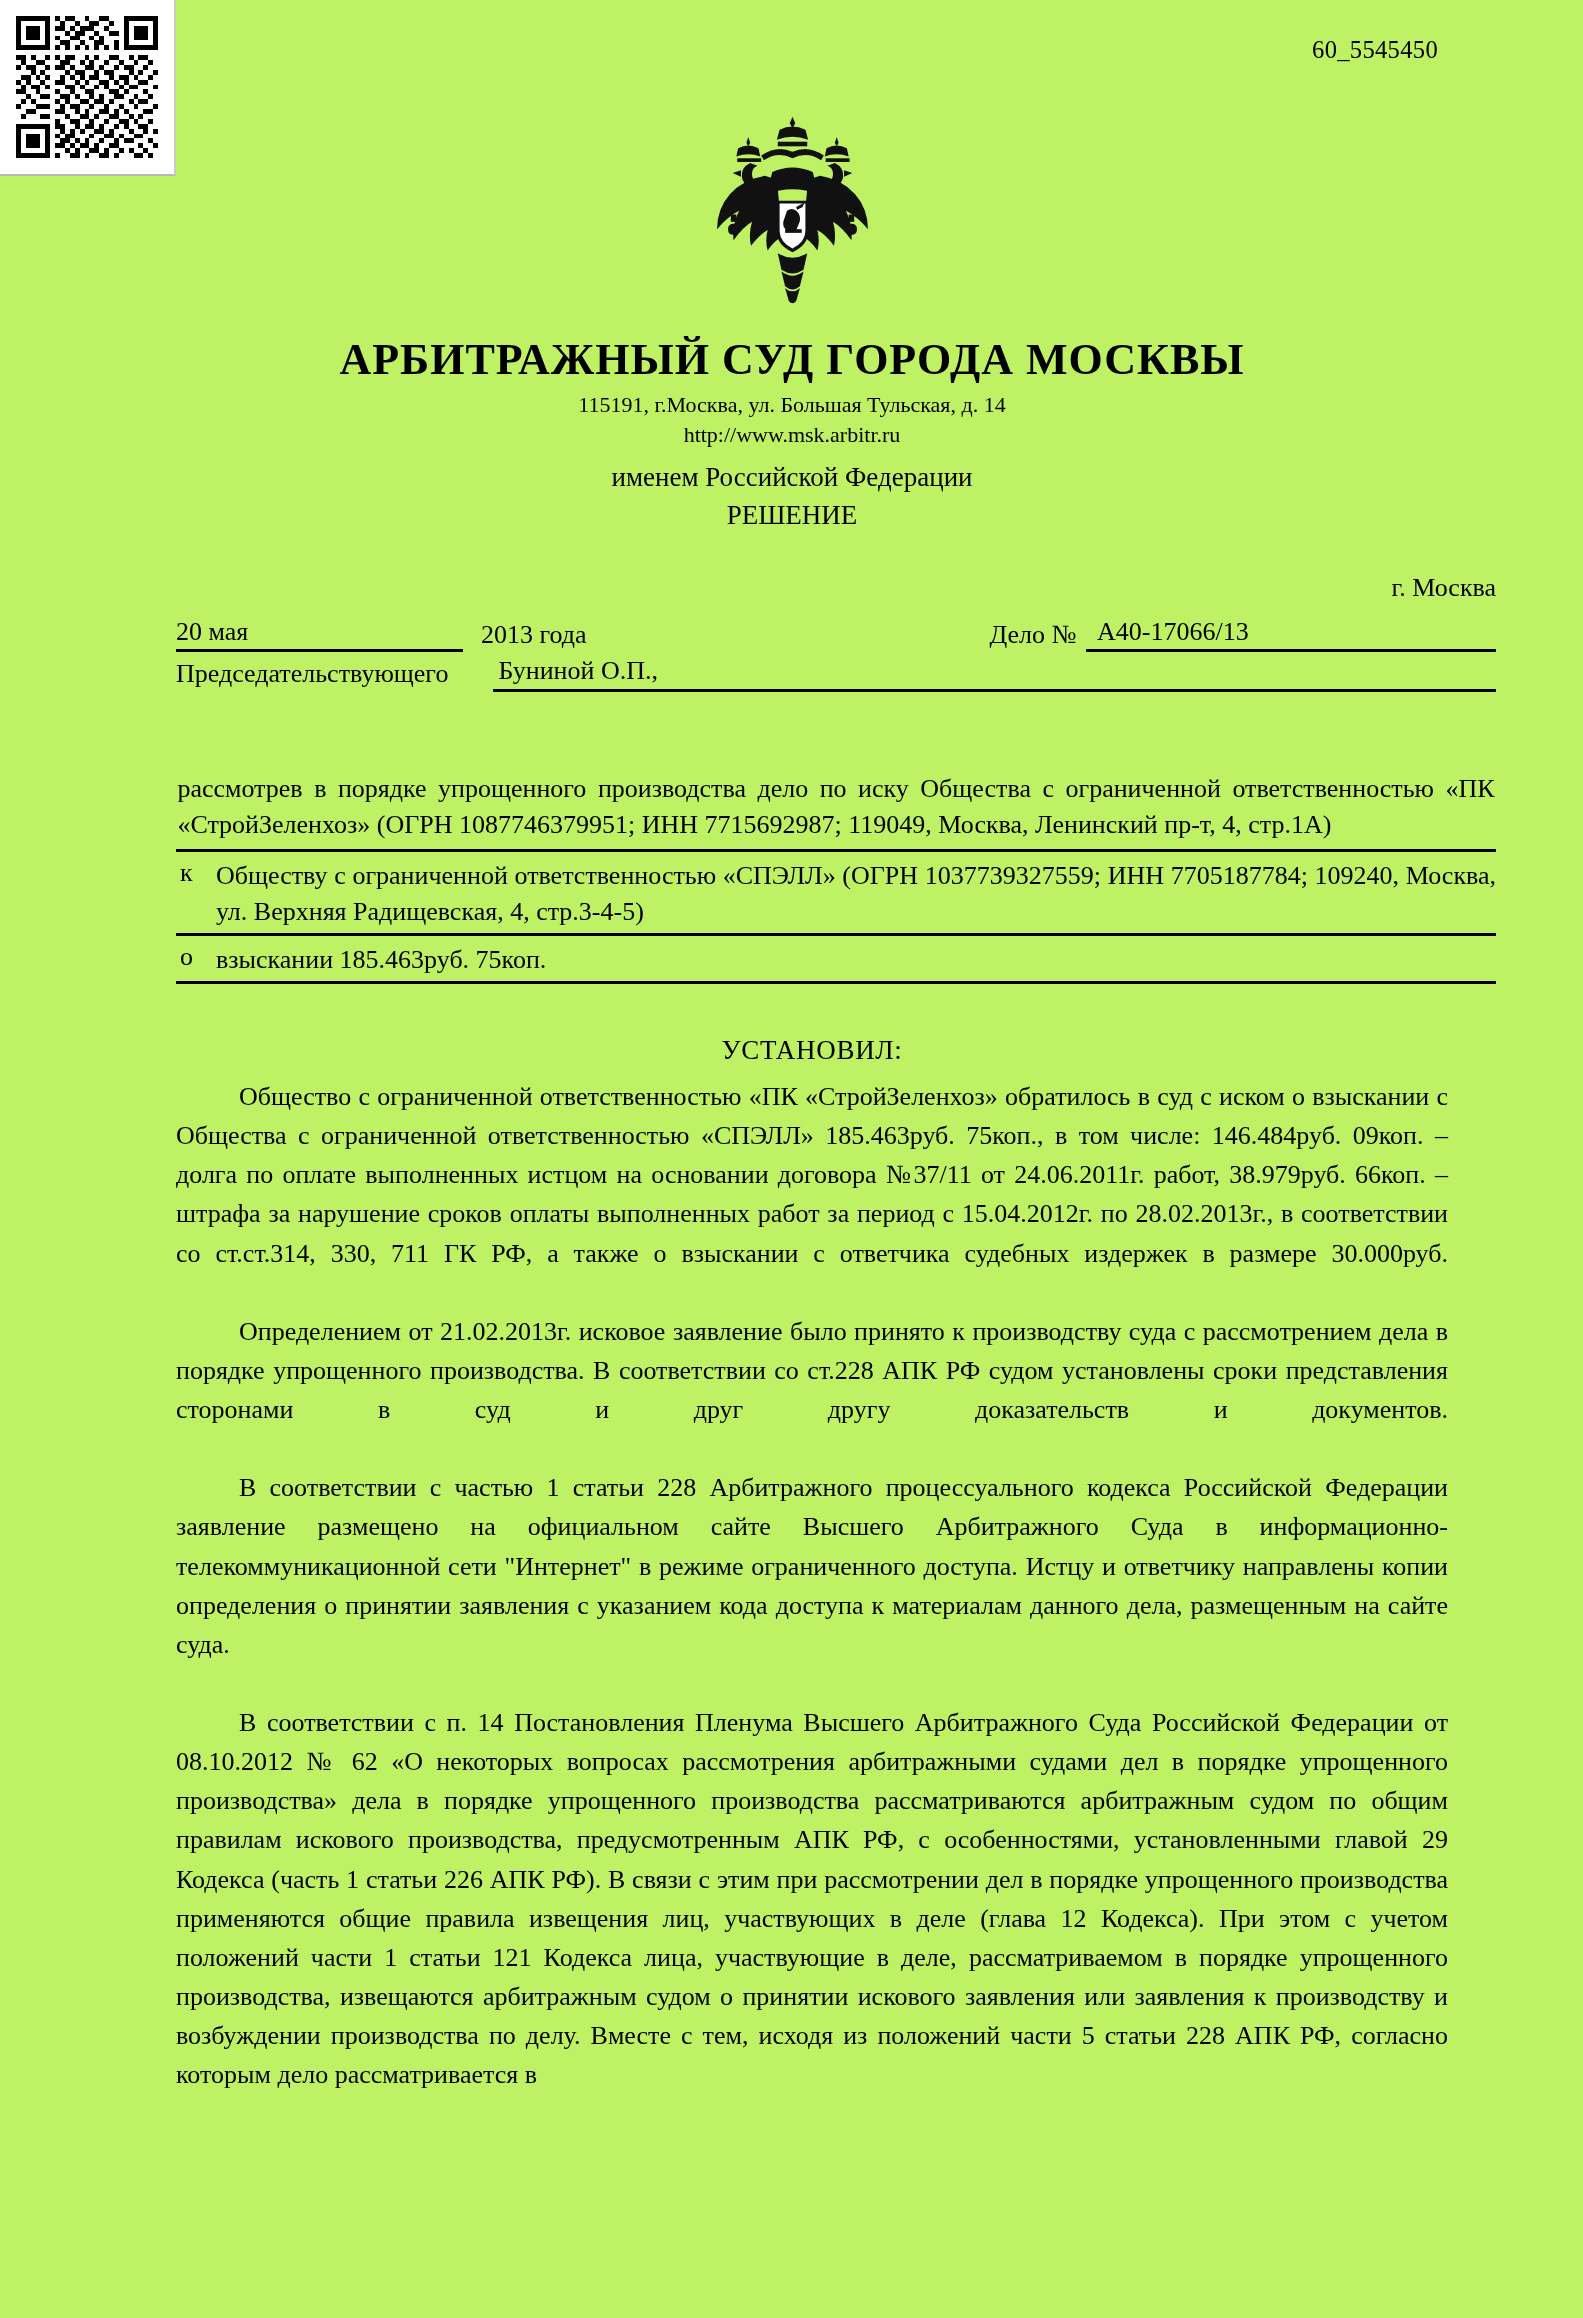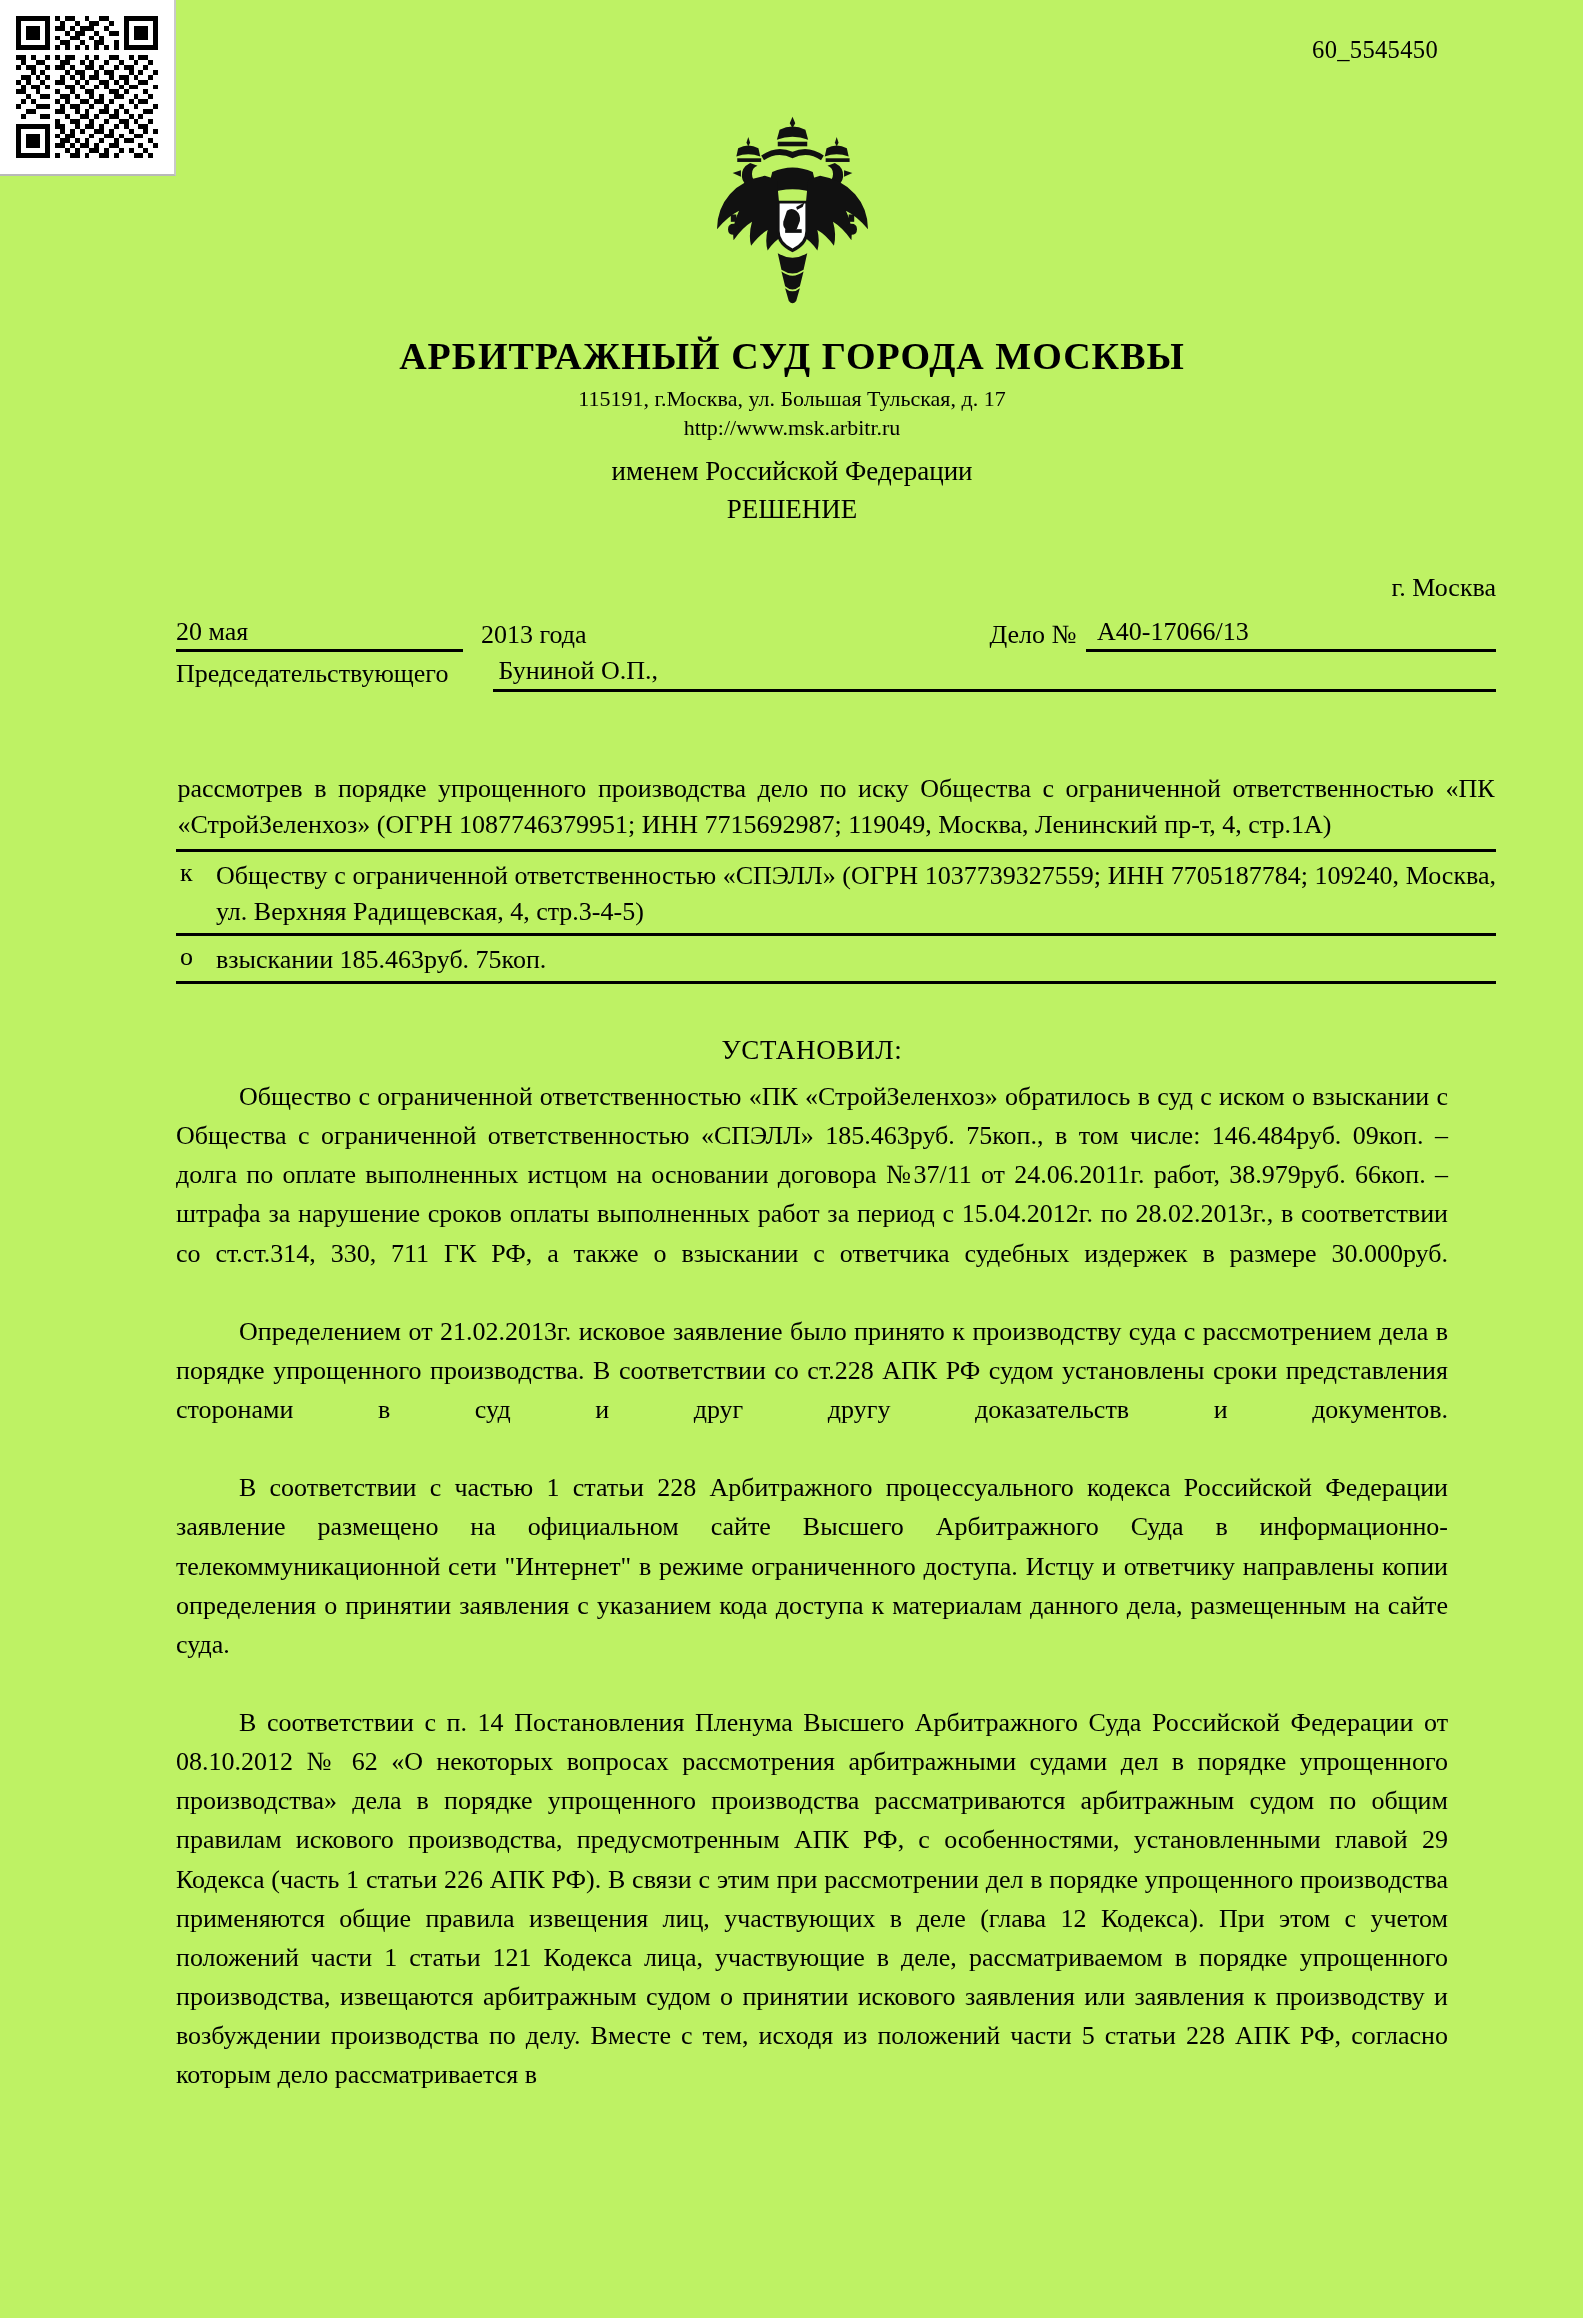--- a/index.html
+++ b/index.html
@@ -66,21 +66,21 @@
 
   
   .court-header {
     position: absolute;
     left: 0;
     top: 336px;
     width: 1584px;
     text-align: center;
   }
   .court-title {
-    font-size: 38px;
+    font-size: 44px;
     font-weight: bold;
     letter-spacing: 1px;
     line-height: 1.08;
     white-space: nowrap;
   }
   .court-address {
     font-size: 22px;
     line-height: 1.34;
     margin-top: 6.8px;
   }
@@ -528,21 +528,21 @@
         <path d="M36 118 q-6 0 -6 6 q0 6 6 6 q6 0 6 -6 q0 -6 -6 -6z"></path>
         <path d="M33 108 h6 v8 h-6z"></path>
         <path d="M164 118 q-6 0 -6 6 q0 6 6 6 q6 0 6 -6 q0 -6 -6 -6z"></path>
         <path d="M161 108 h6 v8 h-6z"></path>
       </g>
     </svg>
   </div>
 
   <div class="court-header">
     <div class="court-title">АРБИТРАЖНЫЙ СУД ГОРОДА МОСКВЫ</div>
-    <div class="court-address">115191, г.Москва, ул. Большая Тульская, д. 17</div>
+    <div class="court-address">115191, г.Москва, ул. Большая Тульская, д. 14</div>
     <div class="court-url">http://www.msk.arbitr.ru</div>
     <div class="in-name-of">именем Российской Федерации</div>
     <div class="decision-word">РЕШЕНИЕ</div>
   </div>
 
   <div class="meta">
     <div class="city-line">г. Москва</div>
     <div class="date-case-row">
       <div class="date-cell">20 мая</div>
       <div class="year-cell">2013 года</div>

